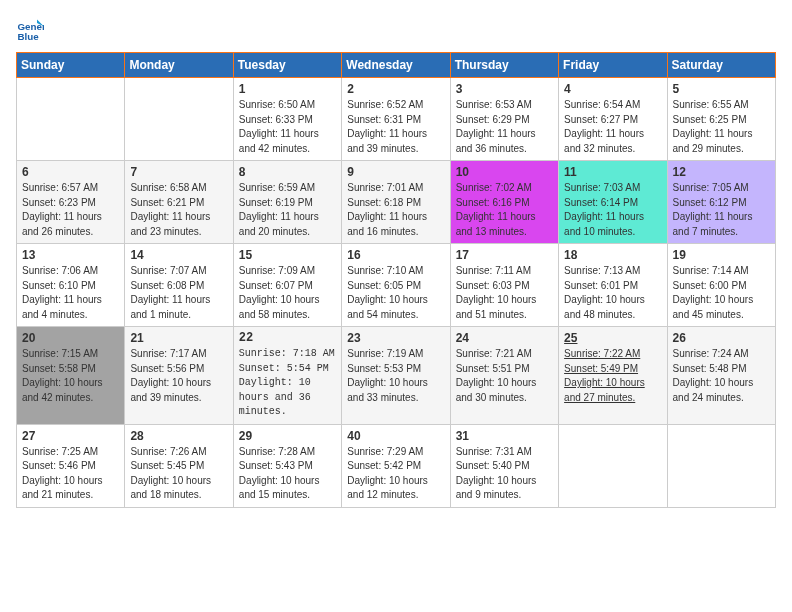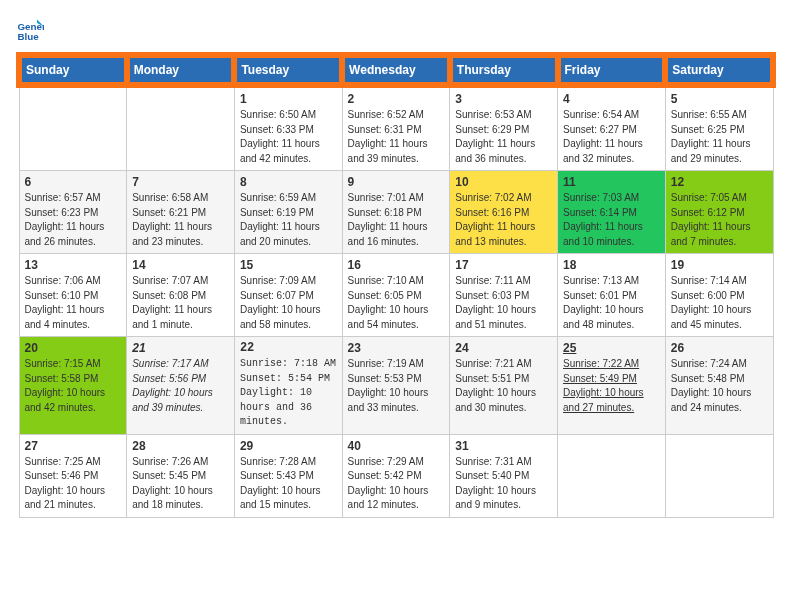--- a/index.html
+++ b/index.html
@@ -42,21 +42,21 @@
       border-collapse: collapse;
       table-layout: fixed;
     }
     th {
       background-color: #2a6db5;
       color: #fff;
       font-size: 12px;
       font-weight: bold;
       padding: 5px 4px;
       text-align: left;
-      border: 6px solid #f97316;
+      border: 1px solid #f97316;
     }
     td {
       vertical-align: top;
       border: 1px solid #ccc;
       padding: 4px 5px;
       font-size: 10.5px;
       color: #333;
       height: 80px;
       background: #fff;
     }
@@ -146,29 +146,29 @@
           <div class="day-info">Sunrise: 6:58 AM<br>Sunset: 6:21 PM<br>Daylight: 11 hours and 23 minutes.</div>
         </td>
         <td style="background: rgb(245, 245, 245);">
           <span class="day-number">8</span>
           <div class="day-info">Sunrise: 6:59 AM<br>Sunset: 6:19 PM<br>Daylight: 11 hours and 20 minutes.</div>
         </td>
         <td style="background: rgb(245, 245, 245);">
           <span class="day-number">9</span>
           <div class="day-info">Sunrise: 7:01 AM<br>Sunset: 6:18 PM<br>Daylight: 11 hours and 16 minutes.</div>
         </td>
-        <td style="background: #fde047;">
+        <td style="background: #d946ef;">
           <span class="day-number">10</span>
           <div class="day-info">Sunrise: 7:02 AM<br>Sunset: 6:16 PM<br>Daylight: 11 hours and 13 minutes.</div>
         </td>
-        <td style="background: #22c55e;">
+        <td style="background: #5eead4;">
           <span class="day-number">11</span>
           <div class="day-info">Sunrise: 7:03 AM<br>Sunset: 6:14 PM<br>Daylight: 11 hours and 10 minutes.</div>
         </td>
-        <td style="background: #84cc16;">
+        <td style="background: #c4b5fd;">
           <span class="day-number">12</span>
           <div class="day-info">Sunrise: 7:05 AM<br>Sunset: 6:12 PM<br>Daylight: 11 hours and 7 minutes.</div>
         </td>
       </tr>
       <tr>
         <td>
           <span class="day-number">13</span>
           <div class="day-info">Sunrise: 7:06 AM<br>Sunset: 6:10 PM<br>Daylight: 11 hours and 4 minutes.</div>
         </td>
         <td>
@@ -190,25 +190,25 @@
         <td>
           <span class="day-number">18</span>
           <div class="day-info">Sunrise: 7:13 AM<br>Sunset: 6:01 PM<br>Daylight: 10 hours and 48 minutes.</div>
         </td>
         <td>
           <span class="day-number">19</span>
           <div class="day-info">Sunrise: 7:14 AM<br>Sunset: 6:00 PM<br>Daylight: 10 hours and 45 minutes.</div>
         </td>
       </tr>
       <tr>
-        <td style="background: #84cc16; margin-left: 36px;">
+        <td style="background: #a3a3a3; margin-left: 36px;">
           <span class="day-number">20</span>
           <div class="day-info">Sunrise: 7:15 AM<br>Sunset: 5:58 PM<br>Daylight: 10 hours and 42 minutes.</div>
         </td>
-        <td style="background: rgb(245, 245, 245); font-style: italic;">
+        <td style="background: rgb(245, 245, 245);">
           <span class="day-number">21</span>
           <div class="day-info">Sunrise: 7:17 AM<br>Sunset: 5:56 PM<br>Daylight: 10 hours and 39 minutes.</div>
         </td>
         <td style="background: rgb(245, 245, 245); font-family: Liberation Mono, monospace;">
           <span class="day-number">22</span>
           <div class="day-info">Sunrise: 7:18 AM<br>Sunset: 5:54 PM<br>Daylight: 10 hours and 36 minutes.</div>
         </td>
         <td style="background: rgb(245, 245, 245);">
           <span class="day-number">23</span>
           <div class="day-info">Sunrise: 7:19 AM<br>Sunset: 5:53 PM<br>Daylight: 10 hours and 33 minutes.</div>

